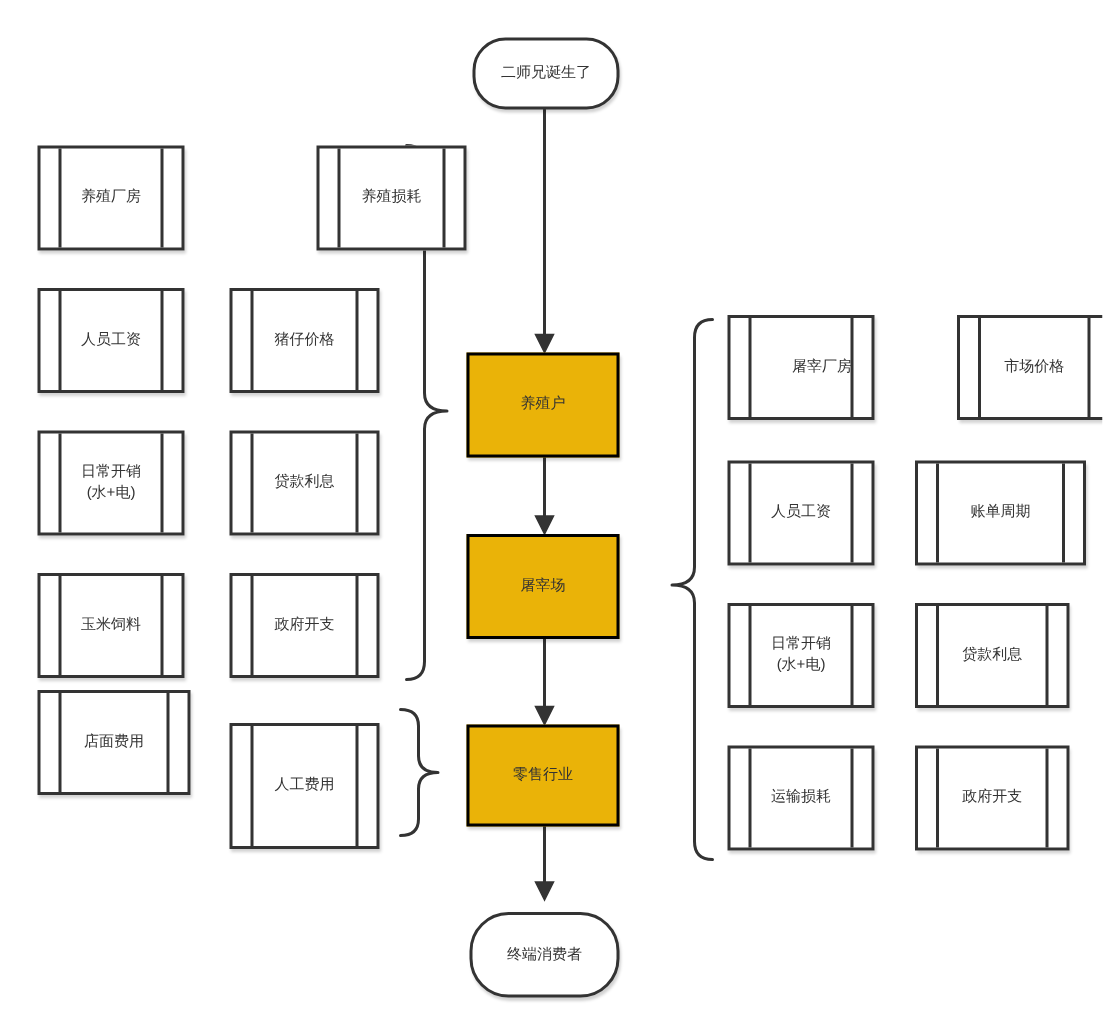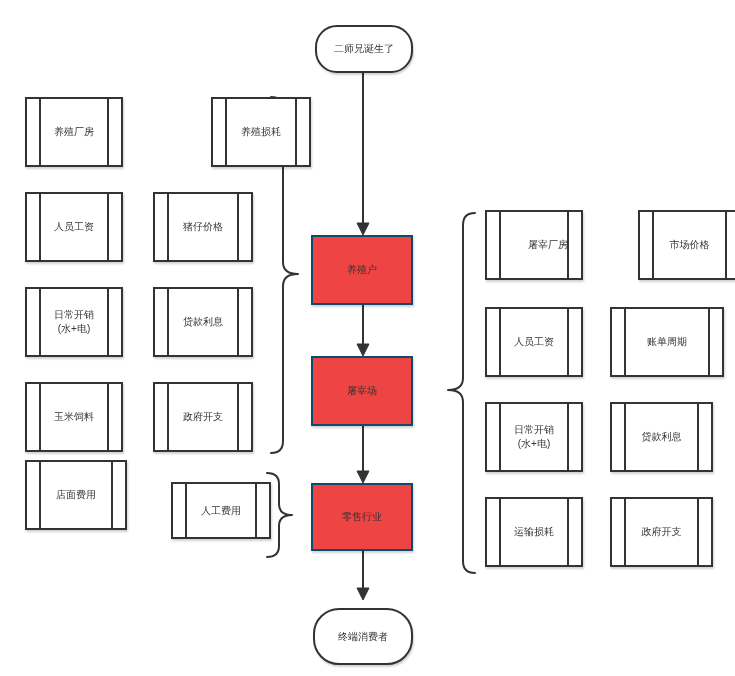--- a/index.html
+++ b/index.html
@@ -43,22 +43,22 @@
     top: 0;
     bottom: 0;
     width: 2px;
     background: #333333;
   }
   .pp::before { left: 12px; }
   .pp::after  { right: 12px; }
   
   .proc {
     position: absolute;
-    background: #ef4444;
-    border: 2px solid #0c4a6e;
+    background: #eab308;
+    border: 2px solid #000000;
     box-shadow: 1px 2px 2px rgba(0,0,0,0.18);
     box-sizing: border-box;
   }
   
   .term {
     position: absolute;
     background: #ffffff;
     border: 2px solid #333333;
     box-shadow: 1px 2px 2px rgba(0,0,0,0.18);
     box-sizing: border-box;
@@ -157,21 +157,21 @@
   <div class="pp" style="left:25px; top:382px; width:98px; height:70px;">
     <span class="lbl">玉米饲料</span>
   </div>
   <div class="pp" style="left:153px; top:382px; width:100px; height:70px;">
     <span class="lbl">政府开支</span>
   </div>
 
   <div class="pp" style="left:25px; top:460px; width:102px; height:70px;">
     <span class="lbl">店面费用</span>
   </div>
-  <div class="pp" style="left:171px; top:482px; width:100px; height:57px;">
+  <div class="pp" style="left:153px; top:482px; width:100px; height:84px;">
     <span class="lbl">人工费用</span>
   </div>
 
   <div class="pp" style="left:485px; top:210px; width:98px; height:70px;padding-left:28px;">
     <span class="lbl">屠宰厂房</span>
   </div>
   <div class="pp" style="left:610px; top:210px; width:103px; height:70px;margin-left:28px;">
     <span class="lbl">市场价格</span>
   </div>
   <div class="pp" style="left:485px; top:307px; width:98px; height:70px;">

